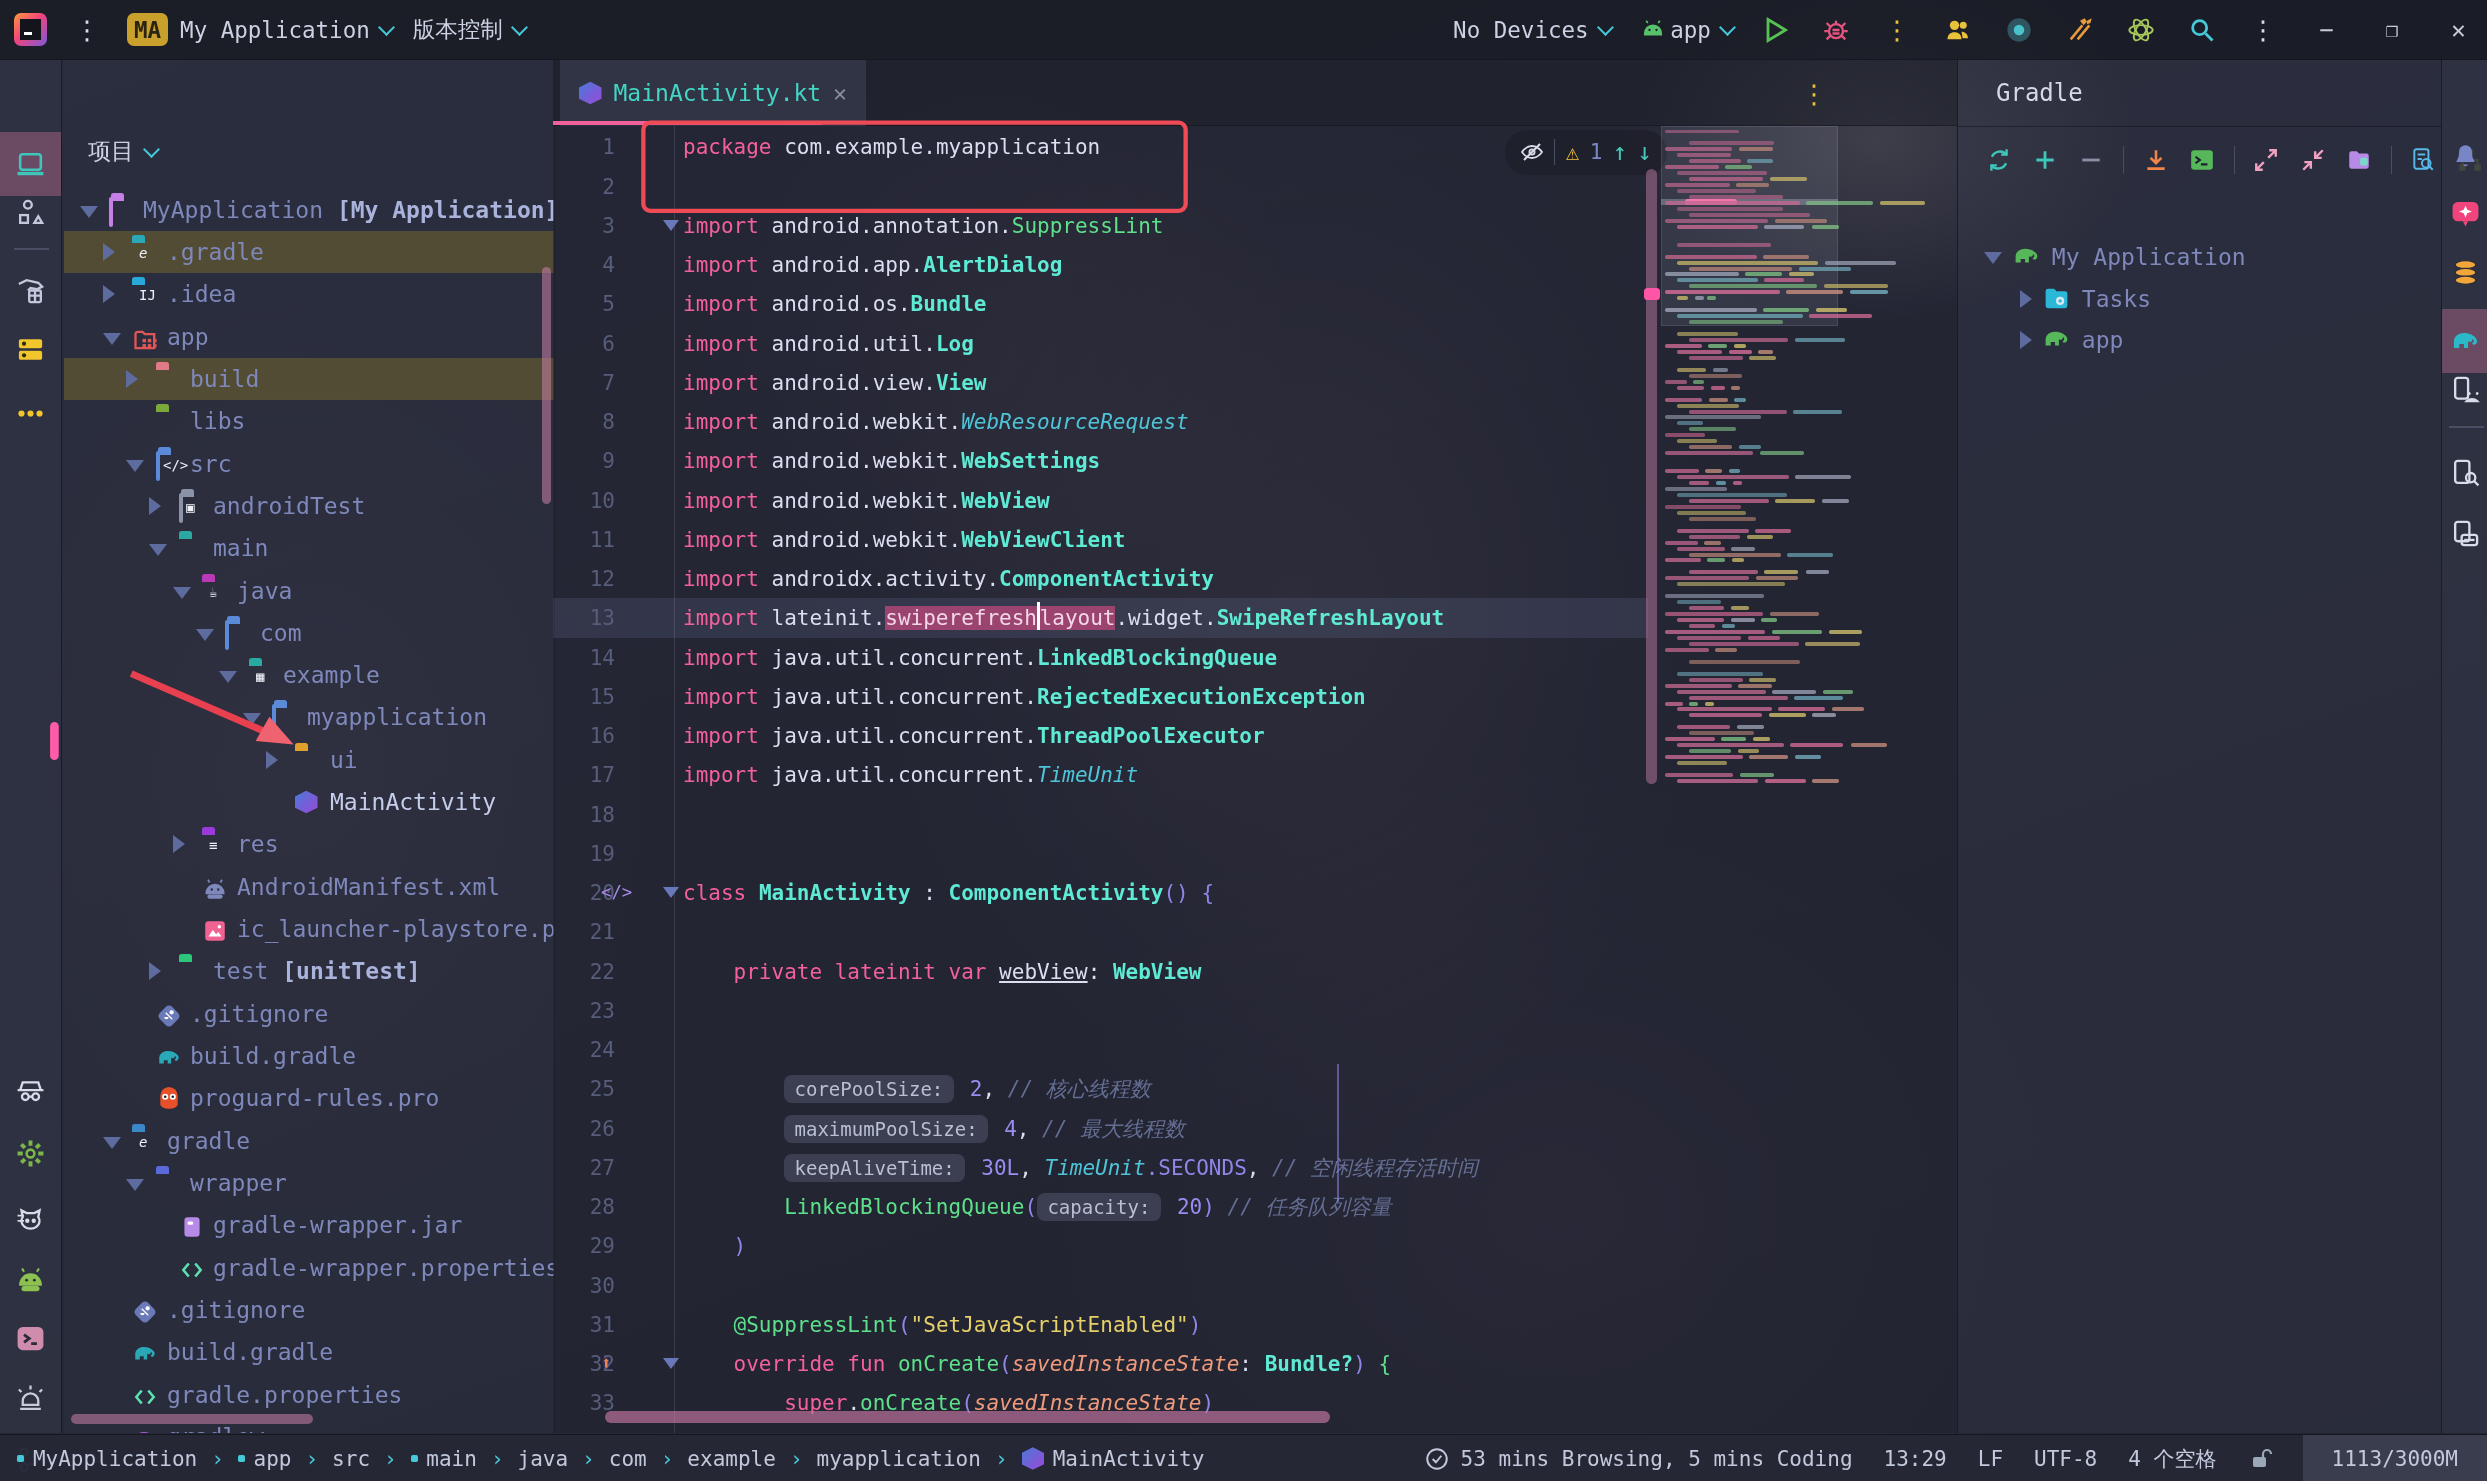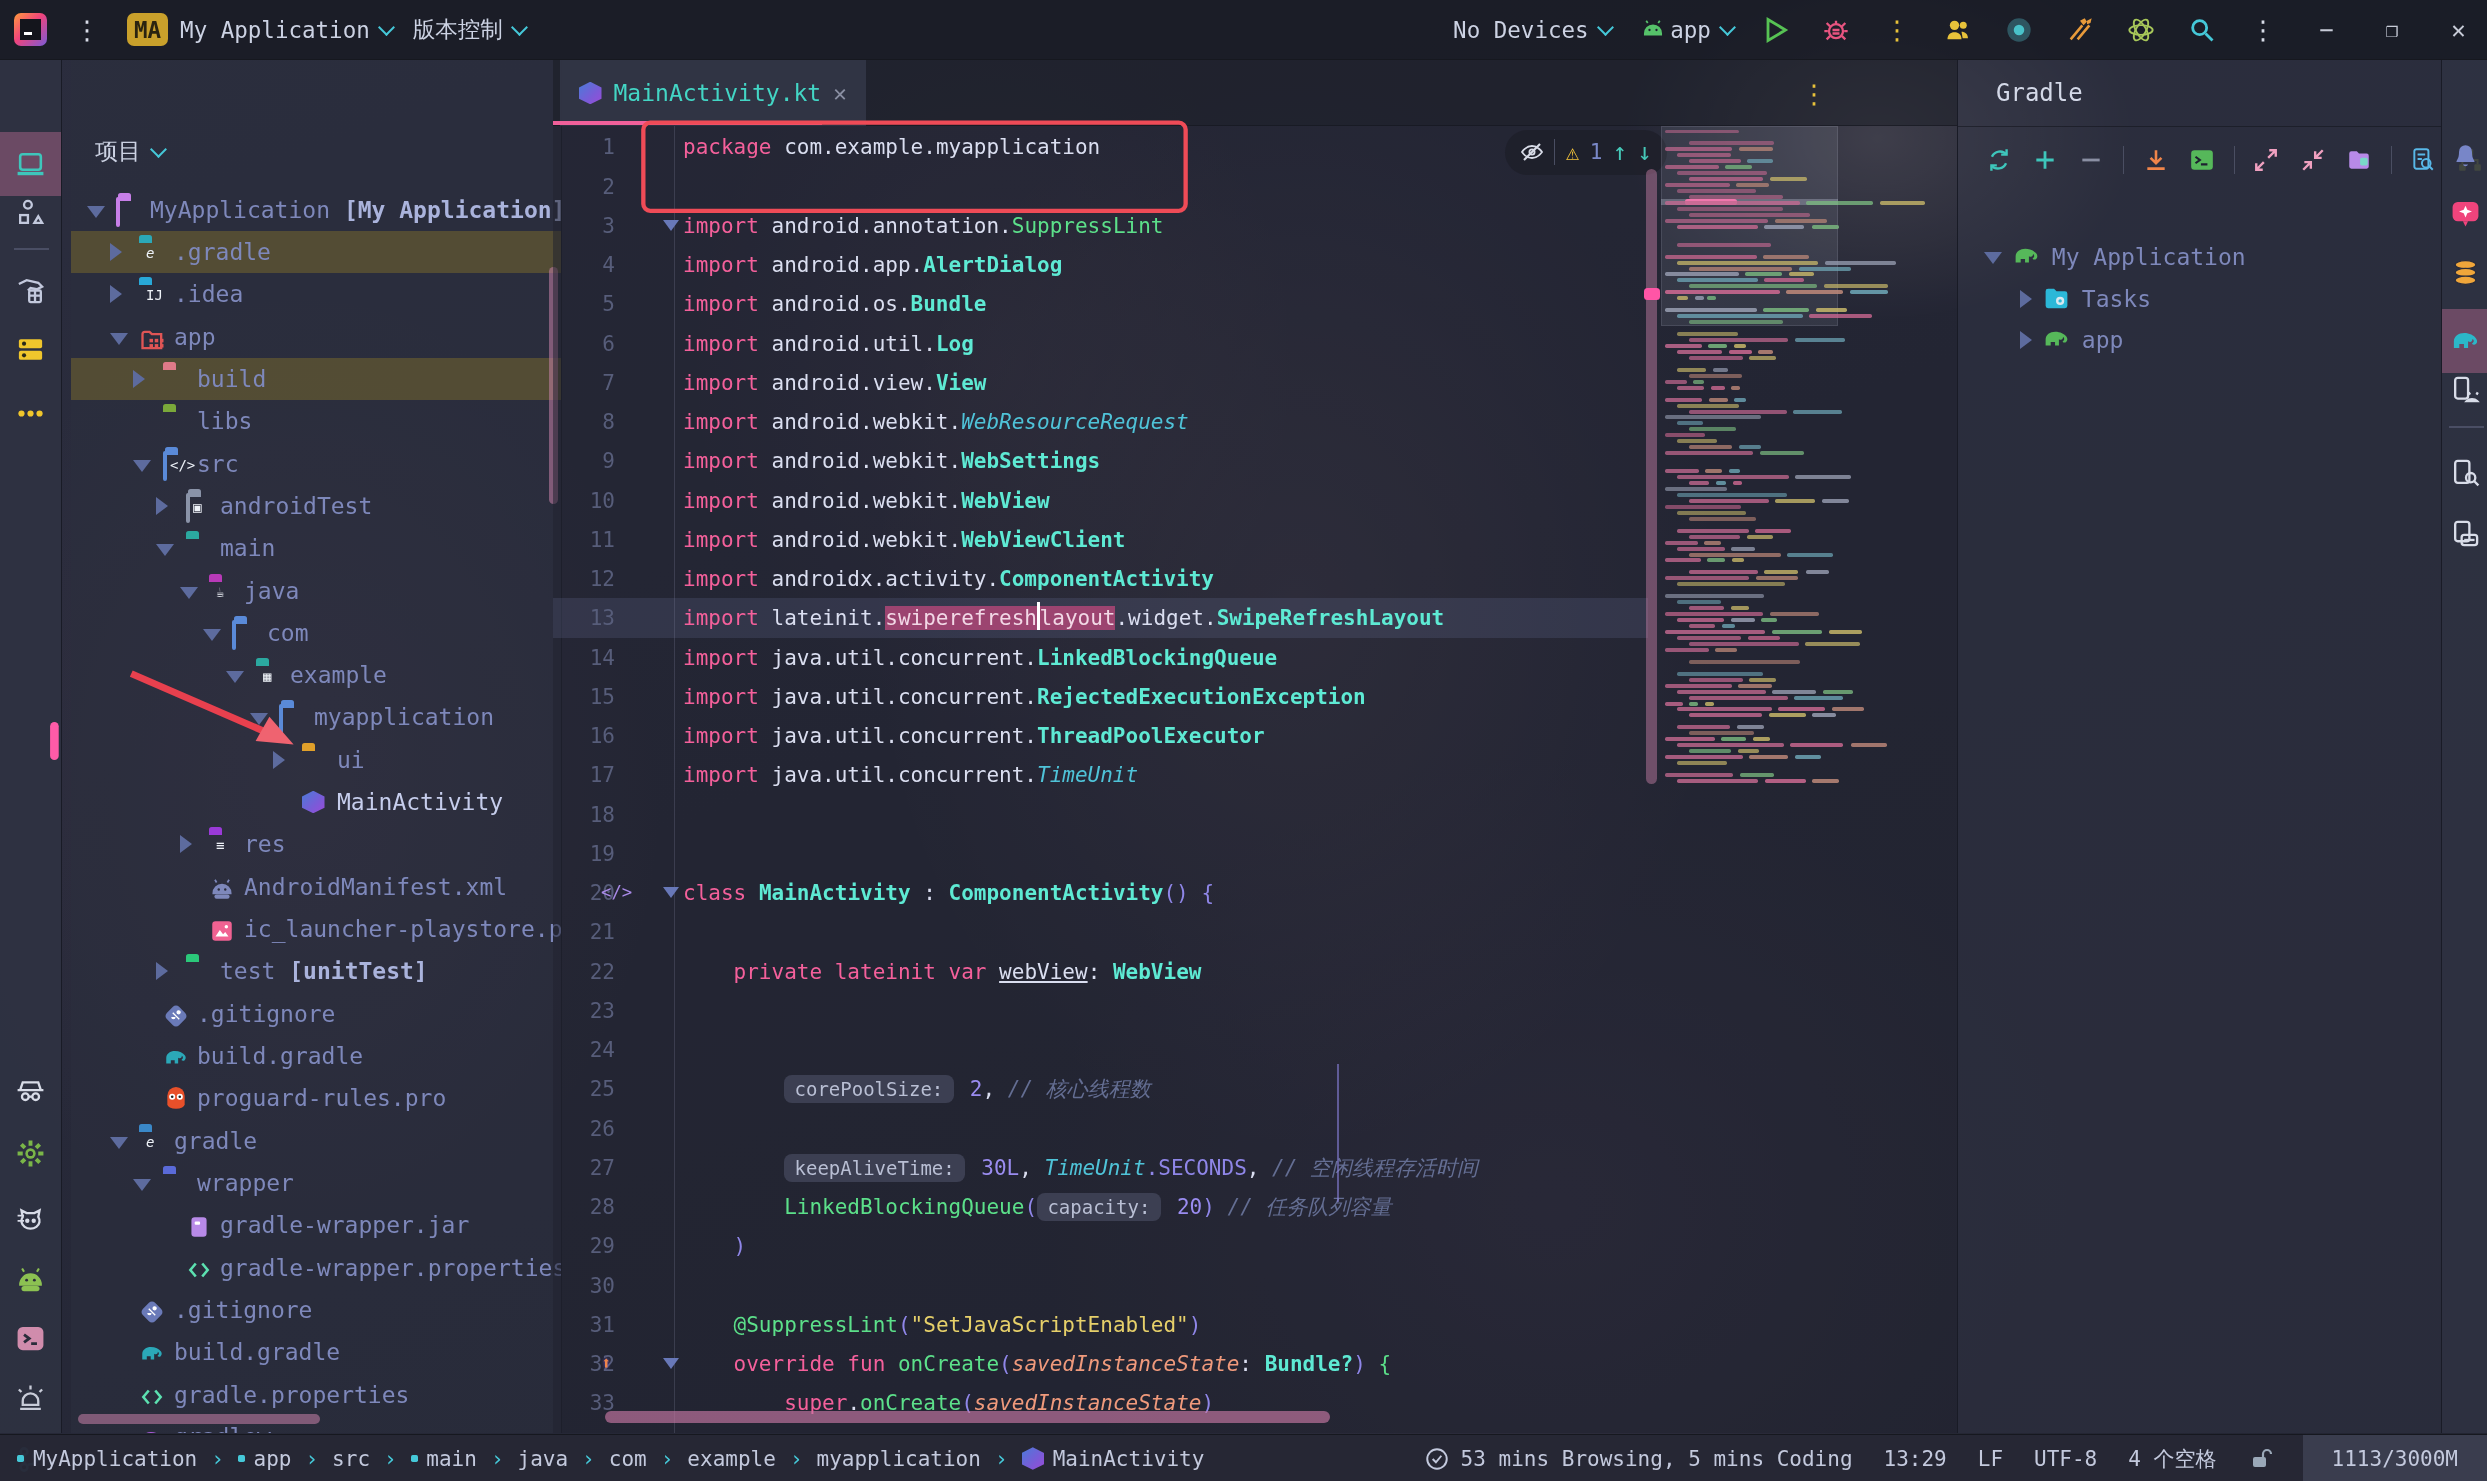--- a/index.html
+++ b/index.html
@@ -36,21 +36,21 @@
   .win-ctl { width:40px; text-align:center; font-size:24px; color:#c8ccd8; }
   
   #leftbar { left:0; top:60px; width:62px; height:1373px; background:rgba(47,50,66,0.88); border-right:1.7px solid #191b26; }
   #rightbar { left:2441px; top:60px; width:47px; height:1373px; background:rgba(47,50,66,0.88); border-left:1.7px solid #191b26; }
   .act-item { position:absolute; left:0; width:100%; height:45px; display:flex; align-items:center; justify-content:center; }
   .act-item svg { width:31px; height:31px; }
   .act-active { height:64px; background:#6b4a64; }
   .act-div { position:absolute; left:14px; width:35px; height:1.7px; background:#4a4e64; }
   #rightbar .act-div { left:7px; }
   
-  #project { left:71px; top:60px; width:491px; height:1373px; background:rgba(44,47,62,0.60); border-right:1.7px solid #191b26; overflow:hidden; }
+  #project { left:64px; top:60px; width:491px; height:1373px; background:rgba(44,47,62,0.60); border-right:1.7px solid #191b26; overflow:hidden; }
   #proj-header { position:absolute; left:24px; top:76px; color:#ccd2e3; font-size:23px; display:flex; align-items:center; }
   .tree-row { position:absolute; left:0; width:100%; height:42px; display:flex; align-items:center; color:#7e88bb; font-size:23px; white-space:nowrap; }
   .tree-hl { background:rgba(150,130,40,0.38); }
   .t-arrow { position:absolute; width:0; height:0; }
   .t-arrow.down { border-left:9.5px solid transparent; border-right:9.5px solid transparent; border-top:12px solid #5d6b9e; margin-top:3.5px; }
   .t-arrow.right { border-top:9.5px solid transparent; border-bottom:9.5px solid transparent; border-left:12px solid #5d6b9e; }
   .t-icon { position:absolute; width:28px; height:22.5px; }
   .folder { width:28px; height:21px; border-radius:3.5px; position:relative; margin-top:3.5px; }
   .folder::before { content:""; position:absolute; left:0; top:-6px; width:13px; height:7.8px; border-radius:2.6px 2.6px 0 0; background:inherit; }
   .folder.outline { background:transparent !important; border:2.6px solid var(--c); }
@@ -526,21 +526,21 @@
         <div class="code-line" style="top: 590px;"><span class="ln">16</span><span class="gut"></span><span class="lcode"><span class="sk">import</span><span class="st"> java.util.concurrent.</span><span class="sc">ThreadPoolExecutor</span></span></div>
         <div class="code-line" style="top: 629px;"><span class="ln">17</span><span class="gut"></span><span class="lcode"><span class="sk">import</span><span class="st"> java.util.concurrent.</span><span class="sci">TimeUnit</span></span></div>
         <div class="code-line" style="top: 669px;"><span class="ln">18</span><span class="gut"></span><span class="lcode"></span></div>
         <div class="code-line" style="top: 708px;"><span class="ln">19</span><span class="gut"></span><span class="lcode"></span></div>
         <div class="code-line" style="top: 747px;"><span class="ln">20</span><span class="gut"><span class="gmark" style="color: rgb(169, 138, 232);">&lt;/&gt;</span><span class="fold"></span></span><span class="lcode"><span class="sk">class</span><span class="st"> </span><span class="sc">MainActivity</span><span class="st"> : </span><span class="sc">ComponentActivity</span><span class="sp">()</span><span class="st"> </span><span class="sp">{</span></span></div>
         <div class="code-line" style="top: 786px;"><span class="ln">21</span><span class="gut"></span><span class="lcode"></span></div>
         <div class="code-line" style="top: 826px;"><span class="ln">22</span><span class="gut"></span><span class="lcode"><span class="st">    </span><span class="sk">private lateinit var</span><span class="st"> </span><span class="su st">webView</span><span class="st">: </span><span class="sc">WebView</span></span></div>
         <div class="code-line" style="top: 865px;"><span class="ln">23</span><span class="gut"></span></div>
         <div class="code-line" style="top: 904px;"><span class="ln">24</span><span class="gut"></span></div>
         <div class="code-line" style="top: 943px;"><span class="ln">25</span><span class="gut"></span><span class="lcode"><span class="st">        </span><span class="sh">corePoolSize:</span><span class="st"> </span><span class="sn">2</span><span class="st">, </span><span class="scm">// 核心线程数</span></span></div>
-        <div class="code-line" style="top: 983px;"><span class="ln">26</span><span class="gut"></span></div>
+        <div class="code-line" style="top: 983px;"><span class="ln">26</span><span class="gut"></span><span class="lcode"><span class="st">        </span><span class="sh">maximumPoolSize:</span><span class="st"> </span><span class="sn">4</span><span class="st">, </span><span class="scm">// 最大线程数</span></span></div>
         <div class="code-line" style="top: 1022px;"><span class="ln">27</span><span class="gut"></span><span class="lcode"><span class="st">        </span><span class="sh">keepAliveTime:</span><span class="st"> </span><span class="sn">30L</span><span class="st">, </span><span class="sci">TimeUnit</span><span class="sp">.SECONDS</span><span class="st">, </span><span class="scm">// 空闲线程存活时间</span></span></div>
         <div class="code-line" style="top: 1061px;"><span class="ln">28</span><span class="gut"></span><span class="lcode"><span class="st">        </span><span class="sg">LinkedBlockingQueue</span><span class="sp">(</span><span class="sh">capacity:</span><span class="st"> </span><span class="sn">20</span><span class="sp">)</span><span class="st"> </span><span class="scm">// 任务队列容量</span></span></div>
         <div class="code-line" style="top: 1100px;"><span class="ln">29</span><span class="gut"></span><span class="lcode"><span class="st">    </span><span class="sp">)</span></span></div>
         <div class="code-line" style="top: 1140px;"><span class="ln">30</span><span class="gut"></span><span class="lcode"></span></div>
         <div class="code-line" style="top: 1179px;"><span class="ln">31</span><span class="gut"></span><span class="lcode"><span class="st">    </span><span class="sg">@SuppressLint</span><span class="sp">(</span><span class="ss">"SetJavaScriptEnabled"</span><span class="sp">)</span></span></div>
         <div class="code-line" style="top: 1218px;"><span class="ln">32</span><span class="gut"><span class="gmark" style="color: rgb(240, 133, 74); text-shadow: rgb(122, 91, 216) 0px 0px 3.5px;">⬆</span><span class="fold"></span></span><span class="lcode"><span class="st">    </span><span class="sk">override fun</span><span class="st"> </span><span class="sg">onCreate</span><span class="sp">(</span><span class="spr">savedInstanceState</span><span class="st">: </span><span class="sc">Bundle?</span><span class="sp">)</span><span class="st"> </span><span class="sg">{</span></span></div>
         <div class="code-line" style="top: 1257px;"><span class="ln">33</span><span class="gut"></span><span class="lcode"><span class="st">        </span><span class="sk">super</span><span class="st">.</span><span class="sg">onCreate</span><span class="sp">(</span><span class="spr">savedInstanceState</span><span class="sp">)</span></span></div>
       </div>
     <div id="indent-guide"></div>
     <div id="inspect">

